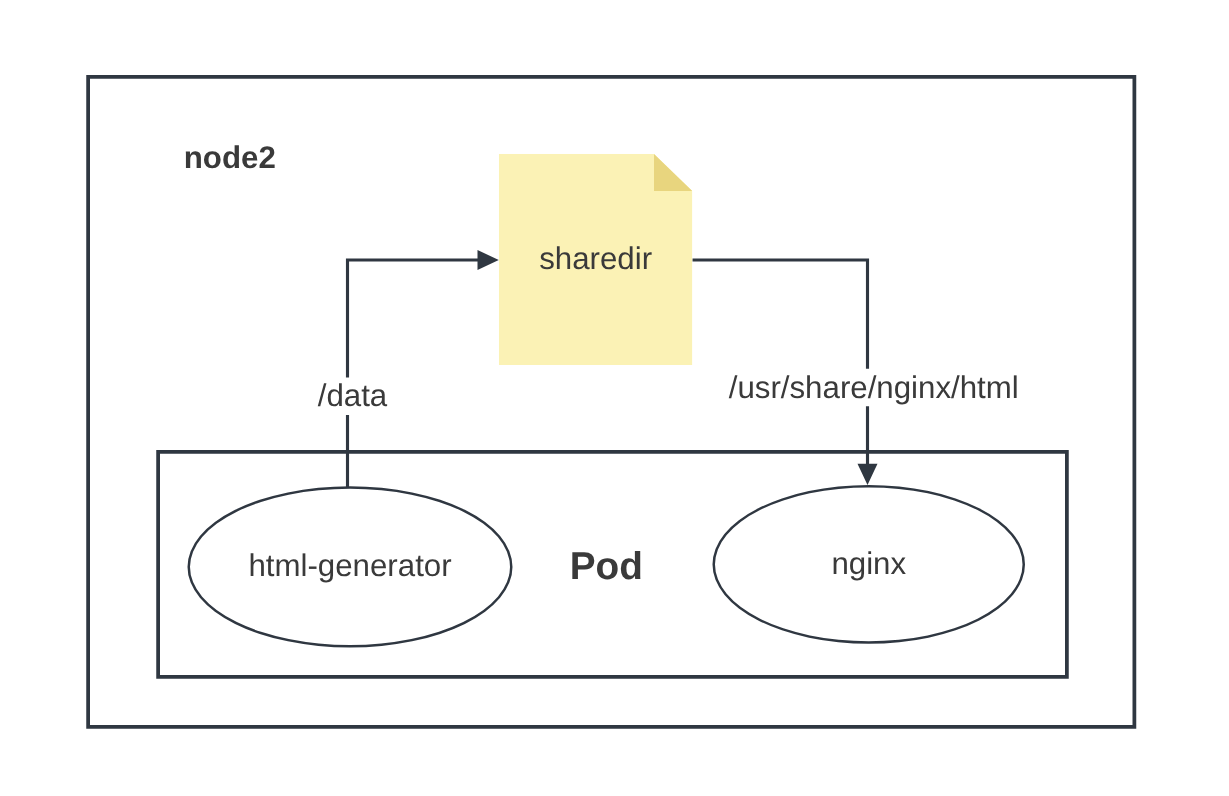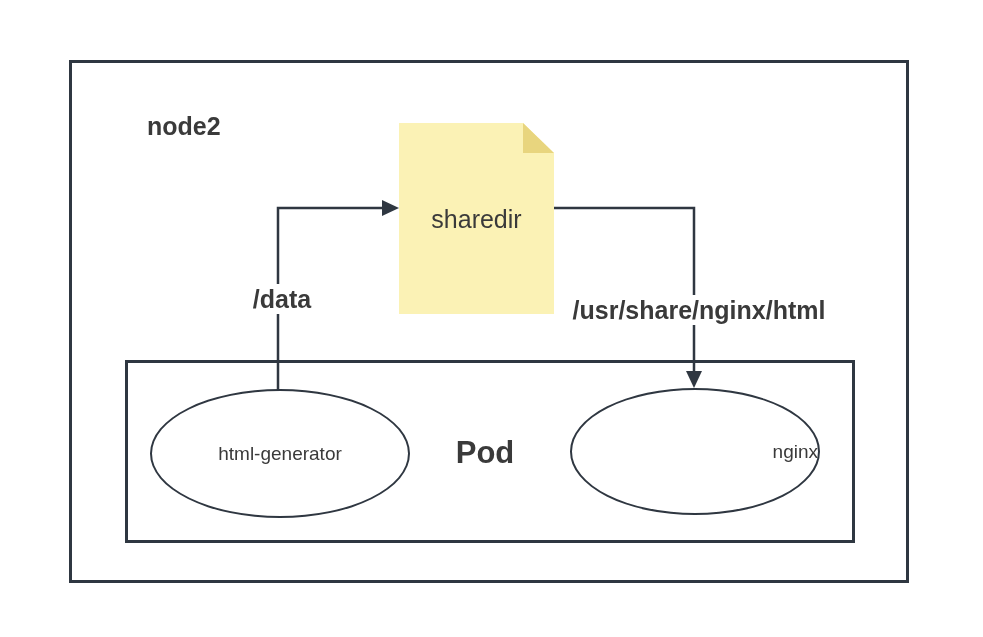--- a/index.html
+++ b/index.html
@@ -61,31 +61,31 @@
     display: flex;
     align-items: center;
     justify-content: center;
   }
   .ellipse-html-generator {
     left: 150px; top: 389px;
     width: 260px; height: 129px;
   }
   .ellipse-nginx {
     left: 570px; top: 388px;
-    width: 250px; height: 127px; justify-content: flex-end;
+    width: 250px; height: 127px;
   }
   .container-label {
-    font-size: 19px;
+    font-size: 25px;
     color: var(--text);
     white-space: nowrap;
   }
   .note {
     position: absolute;
     left: 399px; top: 123px;
-    width: 155px; height: 191px;
+    width: 155px; height: 169px;
   }
   .note-body {
     position: absolute;
     inset: 0;
     background: var(--note-fill);
     -webkit-clip-path: polygon(0 0, 124px 0, 100% 30px, 100% 100%, 0 100%);
     clip-path: polygon(0 0, 124px 0, 100% 30px, 100% 100%, 0 100%);
   }
   .note-fold {
     position: absolute;
@@ -121,22 +121,22 @@
   .edge-label {
     position: absolute;
     transform: translate(-50%, -50%);
     background: var(--background);
     font-size: 25px;
     color: var(--text);
     white-space: nowrap;
     padding: 0 2px;
     line-height: 1.2;
   }
-  .label-data { left: 282px; top: 299px; font-weight: bold; }
-  .label-nginx-html { left: 699px; top: 310px; font-weight: bold; }
+  .label-data { left: 282px; top: 317px; }
+  .label-nginx-html { left: 699px; top: 310px; }
 </style>
 </head>
 <body>
 
 <div class="canvas">
 
   <div class="node-boundary"></div>
   <div class="node-label">node2</div>
 
   <div class="pod-boundary"></div>

